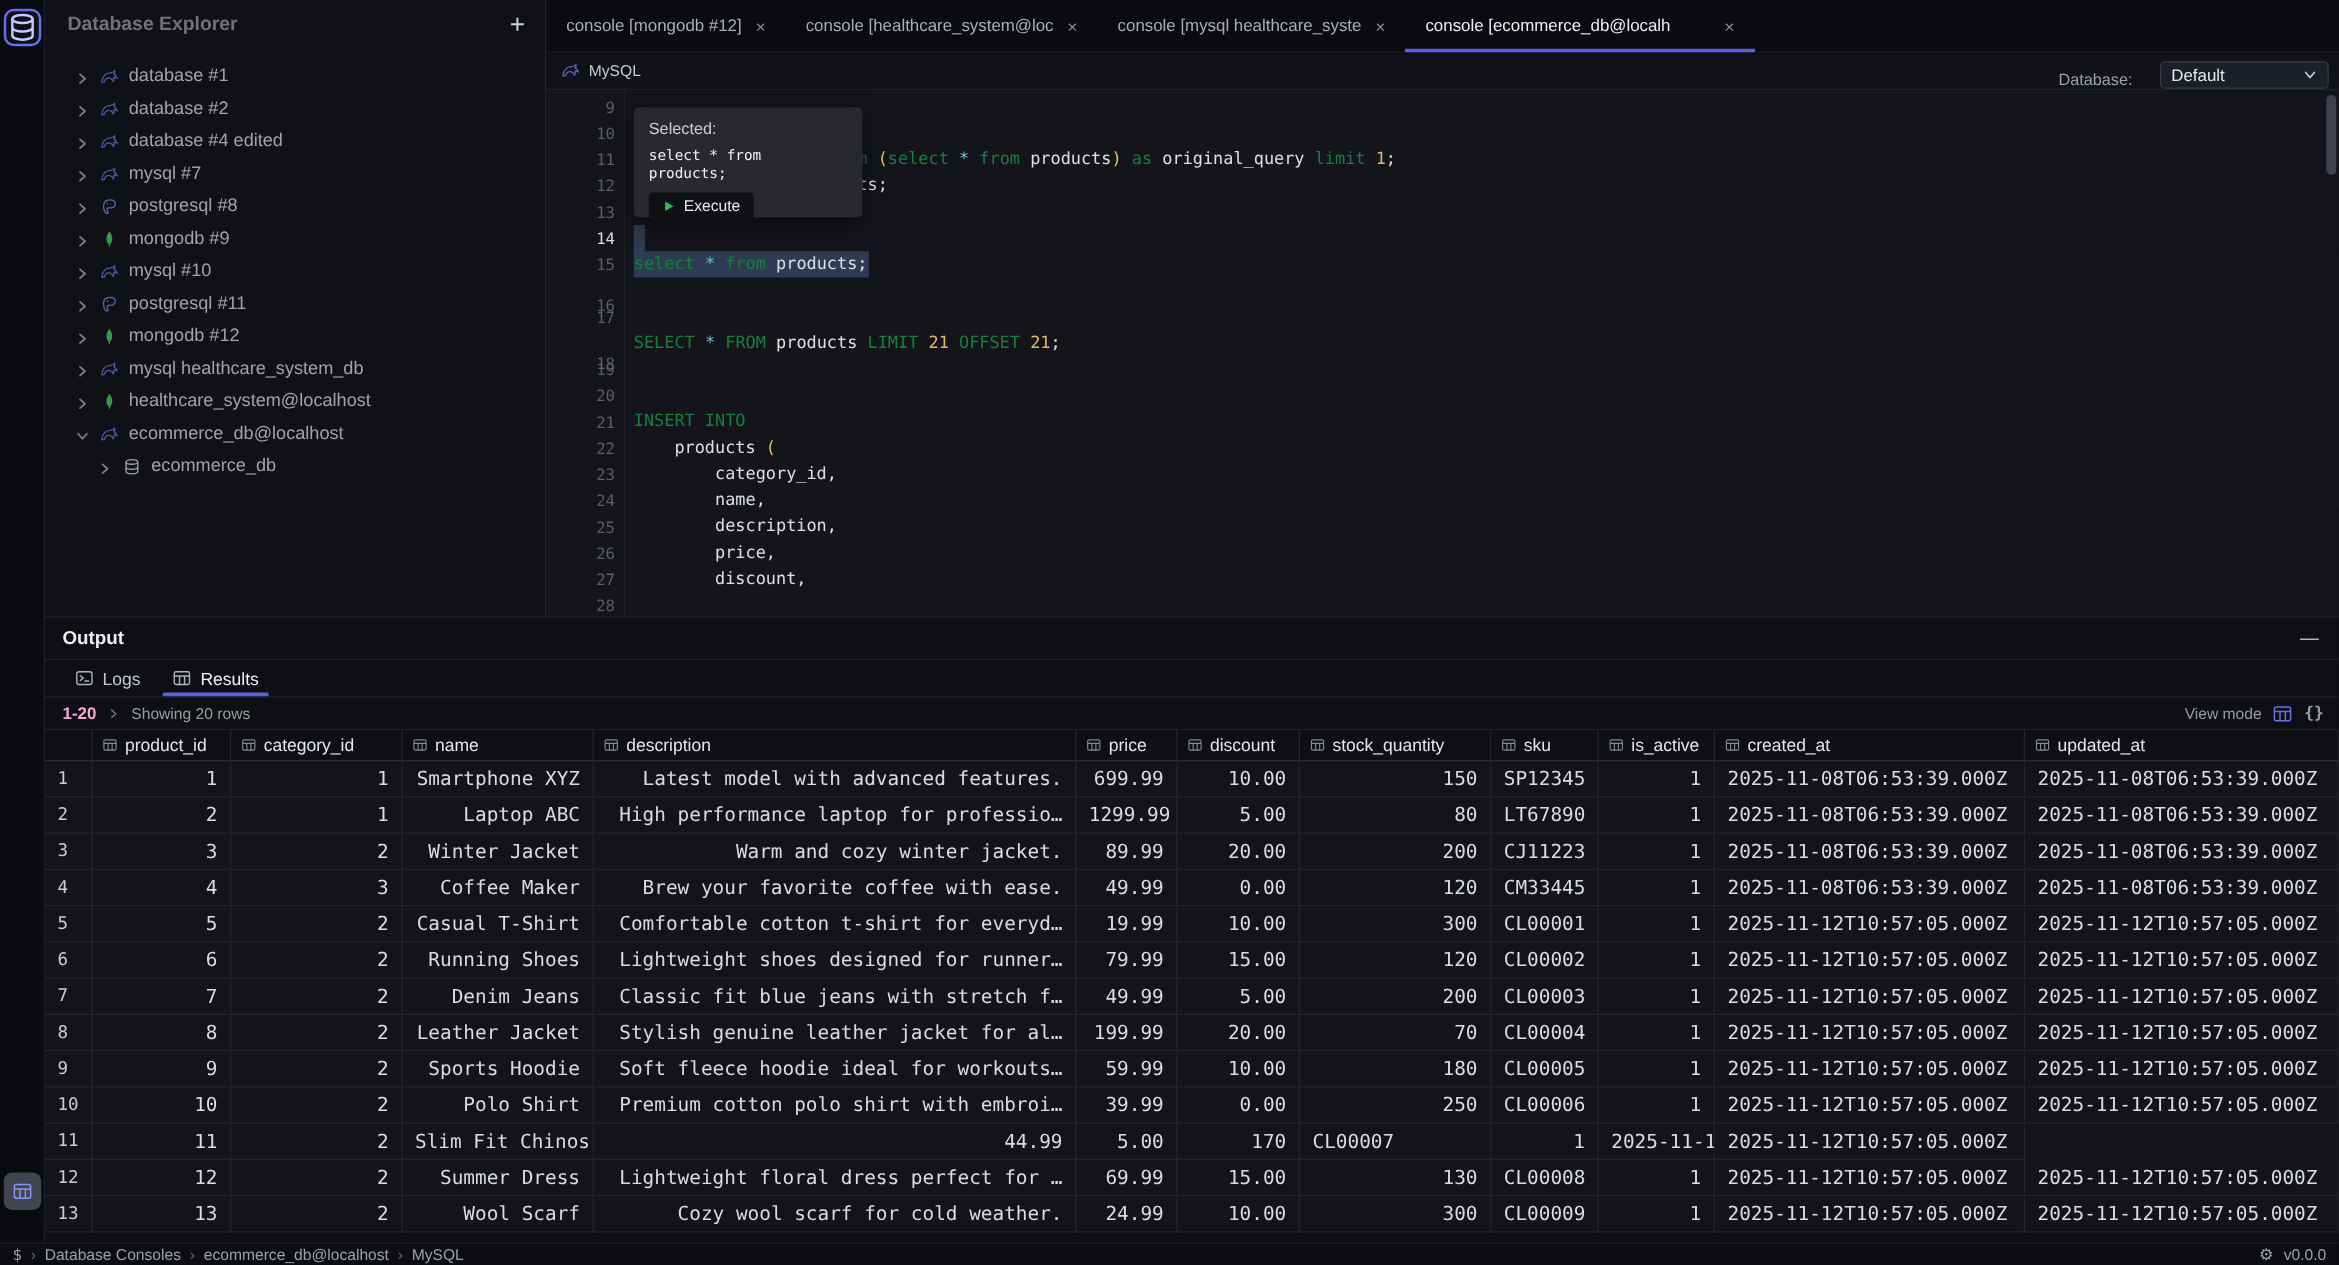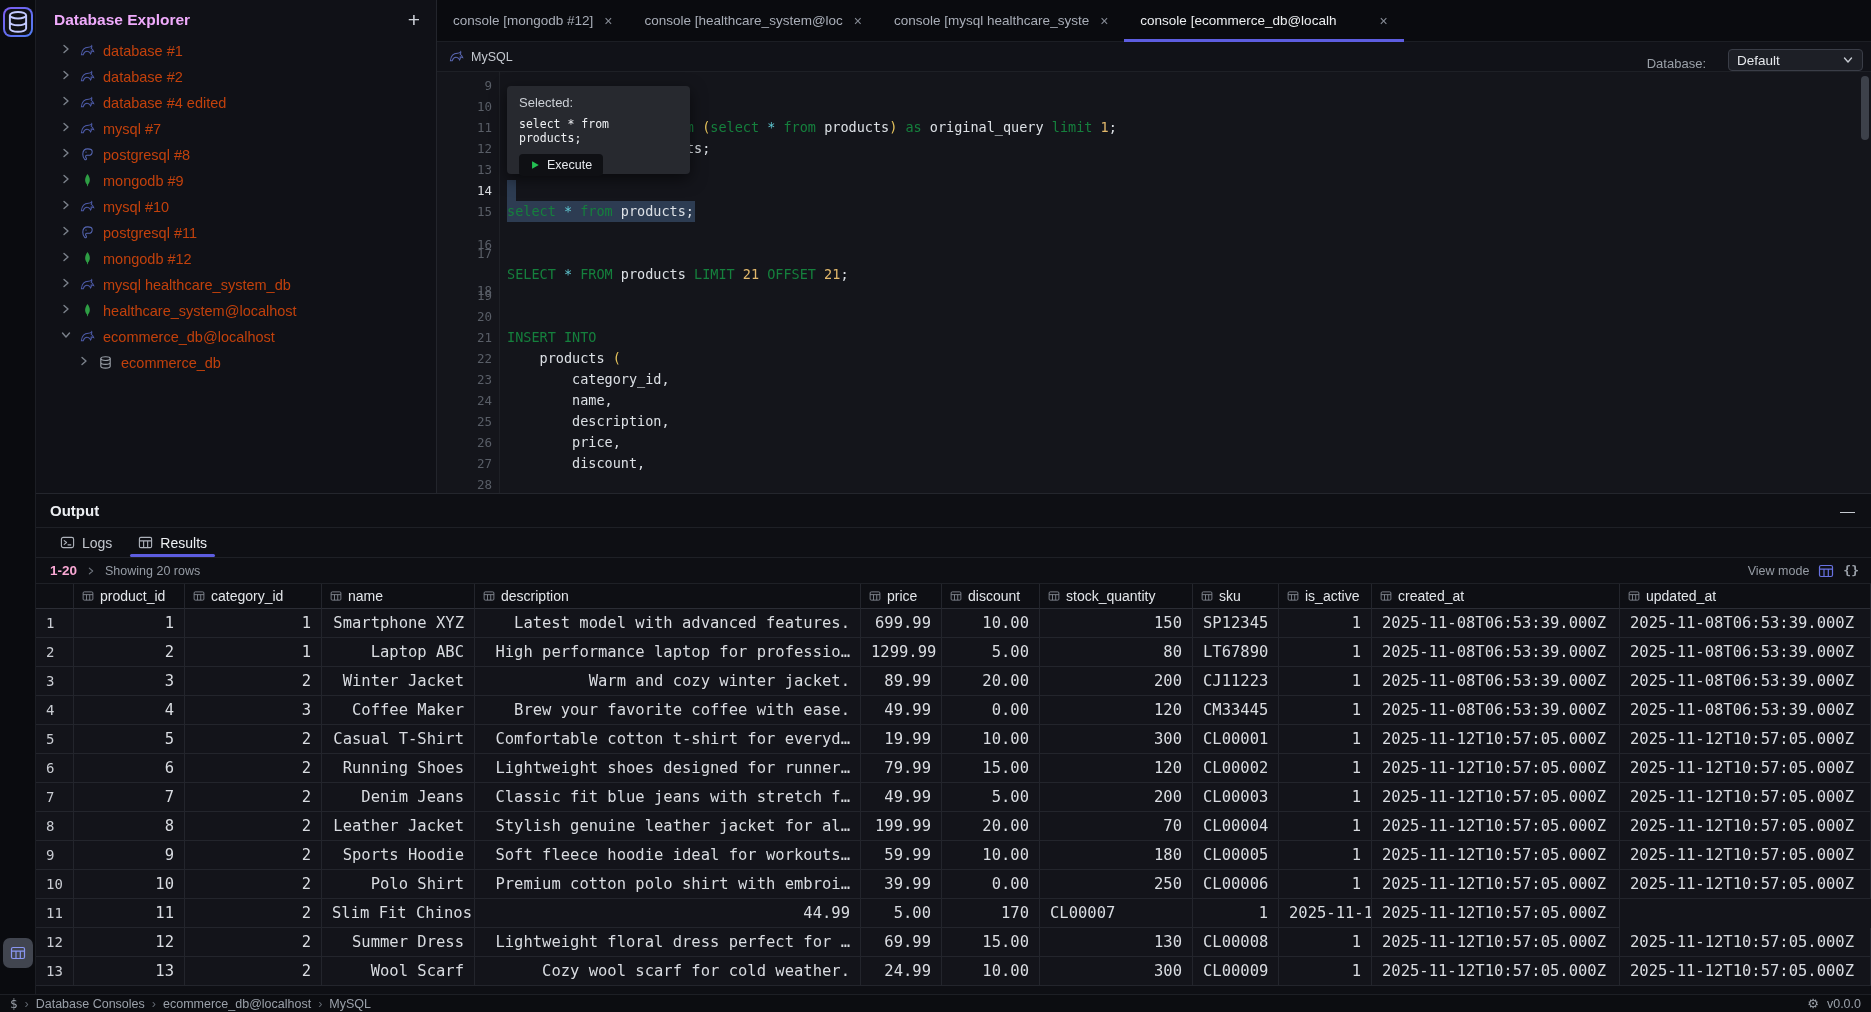--- a/index.html
+++ b/index.html
@@ -29,25 +29,25 @@
     border-radius:8px; padding:2px; background:linear-gradient(140deg,#7d5cf0,#4f7df0); }
   .act-icon-inner { width:100%; height:100%; border-radius:6px; background:#0f1015;
     display:flex; align-items:center; justify-content:center; color:#c3caff; }
   #layout-btn { position:absolute; left:3px; top:938px; width:30px; height:30px;
     border-radius:7px; background:#41454f; display:flex; align-items:center;
     justify-content:center; color:#8a97f2; z-index:7; }
 
   
   .sb-header { height:40px; display:flex; align-items:center; justify-content:space-between;
     padding:0 16px 0 18px; }
-  .sb-title { font-size:15.5px; font-weight:700; color:#f0abfc; }
+  .sb-title { font-size:15.5px; font-weight:700; color:#737373; }
   .sb-plus { color:#cdd1d8; font-size:21px; font-weight:400; line-height:20px; cursor:default; }
   .tree { position:absolute; left:0; top:43px; right:0; }
-  .tree-row { height:26px; display:flex; align-items:flex-start; gap:8px; padding-left:24px;
-    color:#c2410c; font-size:14.5px; white-space:nowrap; }
+  .tree-row { height:26px; display:flex; align-items:flex-end; gap:8px; padding-left:24px;
+    color:#a3a3a3; font-size:14.5px; white-space:nowrap; }
   .tree-row.indent-1 { padding-left:42px; }
   .tree-chev { width:12px; height:12px; color:#7b818b; flex:0 0 12px; display:flex; }
   .tree-ico { width:15px; height:15px; flex:0 0 15px; display:flex; }
   .ico-mysql { color:#4d5ba8; }
   .ico-postgresql { color:#5667b4; }
   .ico-mongodb { color:#2e9e44; }
   .ico-database { color:#9aa0a8; }
 
   
   .tab { display:flex; align-items:center; padding:0 16px; font-size:13.5px;

